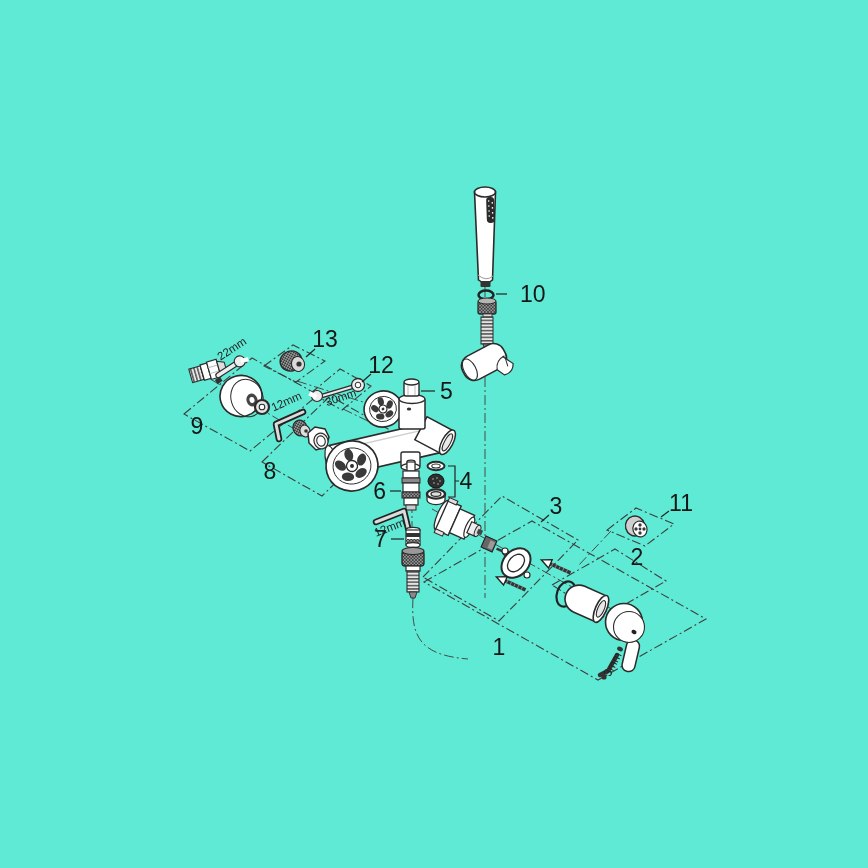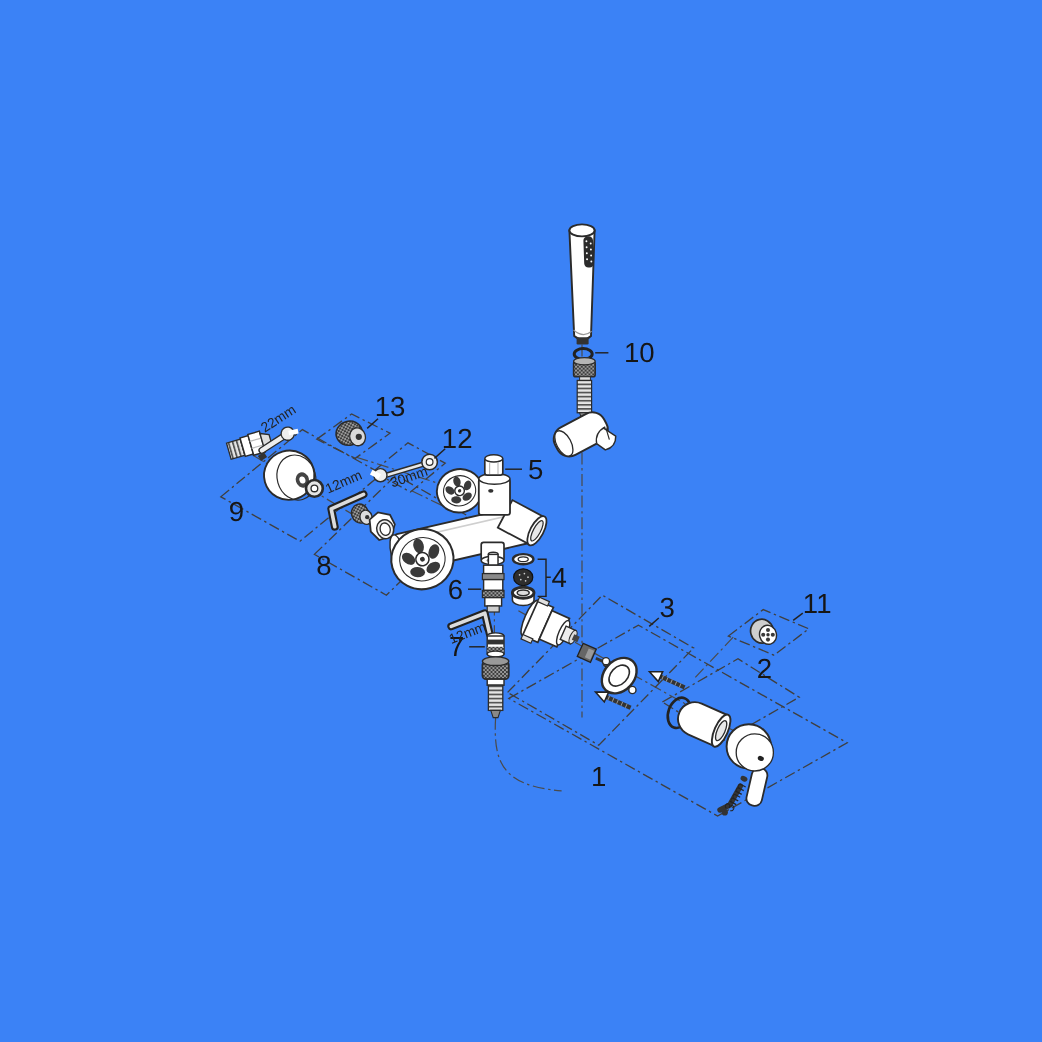--- a/index.html
+++ b/index.html
@@ -1,16 +1,16 @@
 <!DOCTYPE html>
 <html><head>
 <meta charset="utf-8">
 <style>
   html,body{margin:0;padding:0;background:#ffffff;}
-  .stage{position:relative;width:868px;height:868px;background:#3b82f6;overflow:hidden;
+  .stage{position:relative;width:868px;height:868px;background:#5eead4;overflow:hidden;
          font-family:"Liberation Sans", sans-serif;}
   svg{position:absolute;left:0;top:0;}
   .cl{font-family:"Liberation Sans",sans-serif;font-size:23px;fill:#161616;}
   .tl{font-family:"Liberation Sans",sans-serif;font-size:11.5px;fill:#222222;}
   .ddq{fill:none;stroke:#3f3f3f;stroke-width:1.1;stroke-dasharray:9 3 2 3;}
   .axis{fill:none;stroke:#4a4a4a;stroke-width:1;stroke-dasharray:10 3 2 3;}
   .ld{stroke:#222;stroke-width:1.2;fill:none;}
   .o{stroke:#2b2b2b;fill:#ffffff;}
 </style>
 </head>

